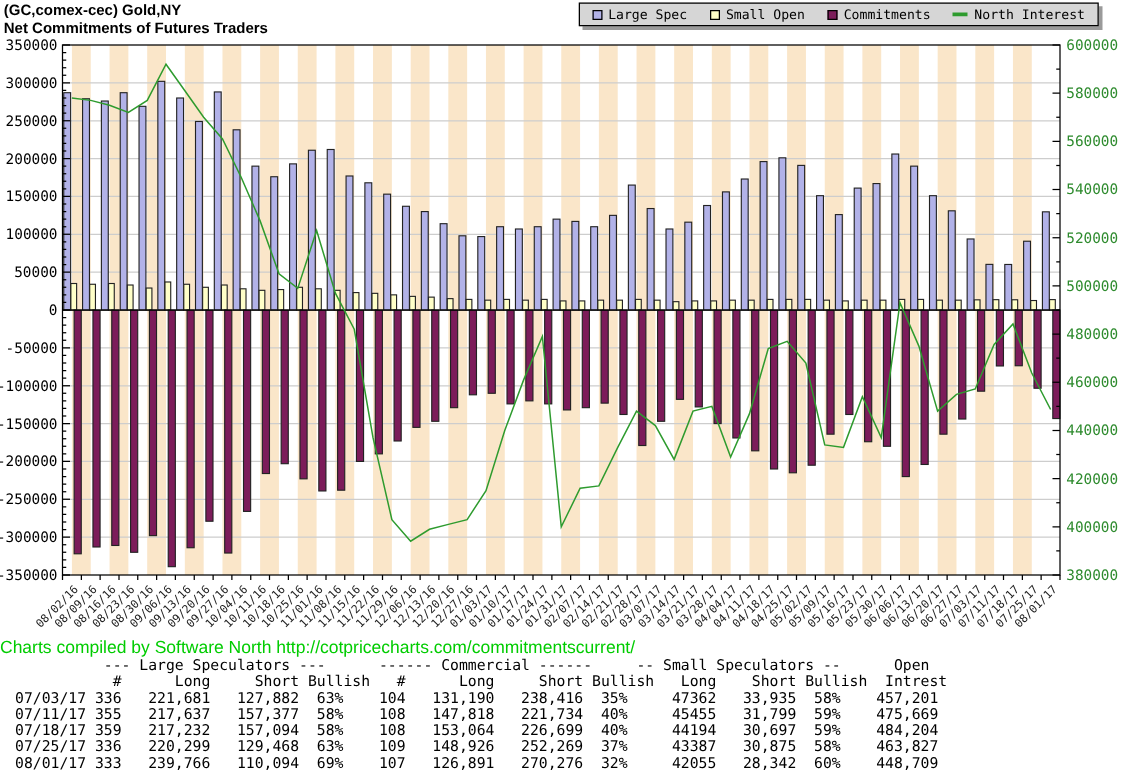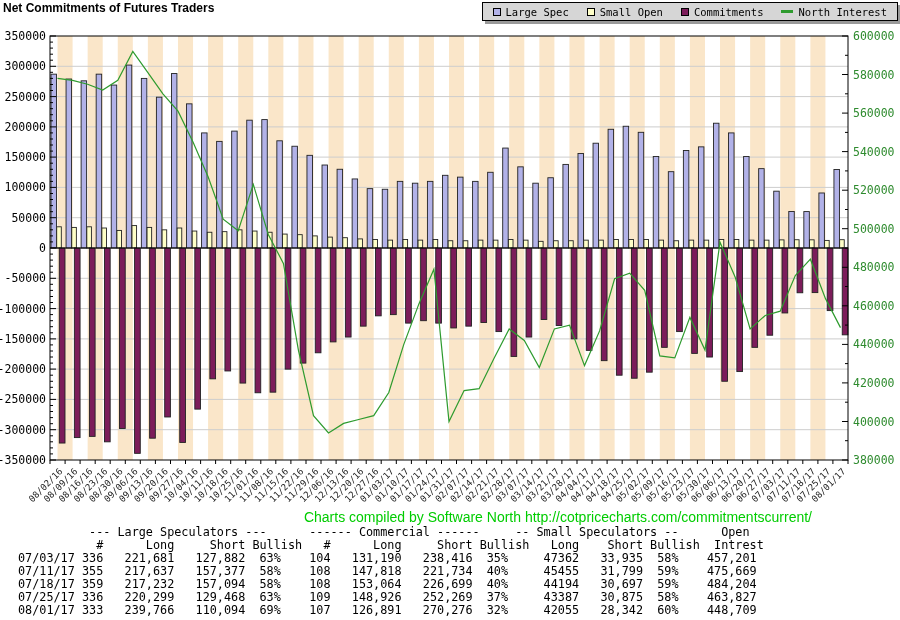--- a/index.html
+++ b/index.html
@@ -6,44 +6,45 @@
   body{
     width:900px;height:620px;position:relative;background:#ffffff;
     font-family:"DejaVu Sans Mono",monospace;color:#000;overflow:hidden;
   }
   .title-block{
     position:absolute;left:3px;top:1px;
     font-family:"Liberation Sans",sans-serif;font-weight:bold;
     font-size:12px;line-height:14px;color:#000;
   }
   .legend{
-    position:absolute;right:2px;top:2px;height:17px;
+    position:absolute;right:21px;top:2px;height:17px;
     background:#d6d6d6;border:1px solid #000;
     box-shadow:3px 3px 0 #9a9a9a;
     display:flex;align-items:center;padding:0 10px;gap:18px;
     font-family:"DejaVu Sans Mono",monospace;font-size:10.5px;white-space:nowrap;margin-left:44px;
   }
   .legend-item{display:flex;align-items:center;gap:5px;}
   .swatch{width:8px;height:8px;border:1px solid #000;box-sizing:border-box;}
   .dash{width:12px;height:3px;border:none;}
   #chart-svg{position:absolute;left:0;top:0;}
   .footer{
-    position:absolute;left:0;top:509px;width:812px;text-align:right;
+    position:absolute;left:0;top:509px;width:812px;text-align:left;
     font-family:"Liberation Sans",sans-serif;font-size:14px;font-weight:normal;
   }
   #table-pre{
-    position:absolute;left:18px;top:526px;margin:0;
+    position:absolute;left:12px;top:526px;margin:0;
     font-family:"DejaVu Sans Mono",monospace;font-size:11.8px;line-height:13px;
     white-space:pre;color:#000;
   }
 </style>
 </head>
 <body>
 
 <div class="title-block">
+  <div>(GC,comex-cec) Gold,NY</div>
   <div>Net Commitments of Futures Traders</div>
 </div>
 
 <div class="legend">
   <div class="legend-item">
     <span class="swatch" style="background: rgb(178, 178, 232);"></span>
     <span>Large Spec</span>
   </div>
   <div class="legend-item">
     <span class="swatch" style="background: rgb(255, 255, 200);"></span>

